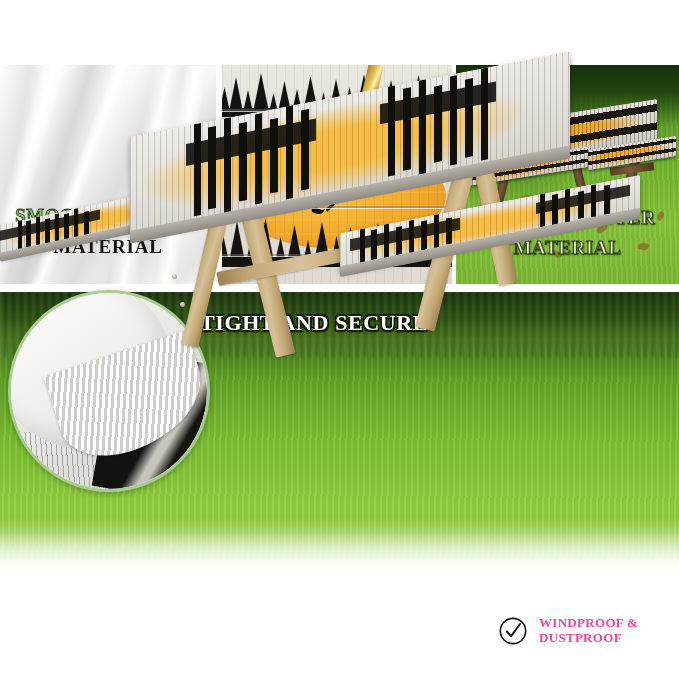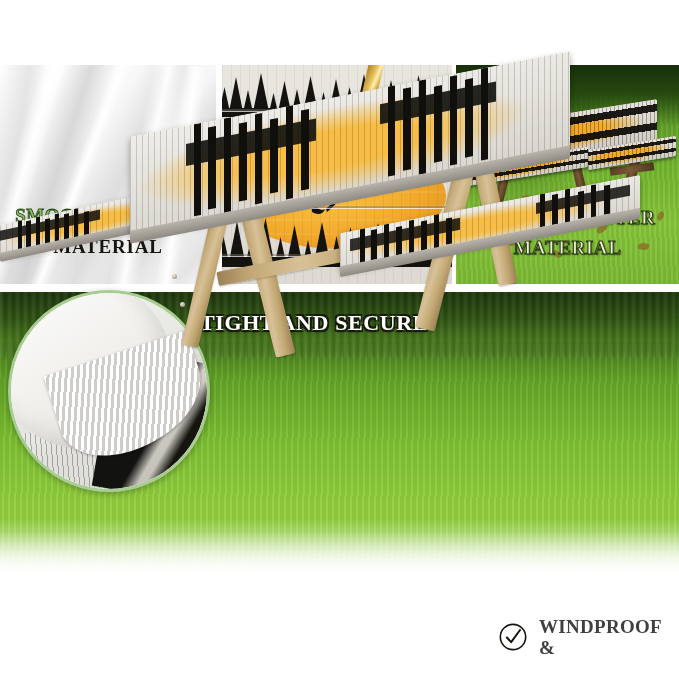--- a/index.html
+++ b/index.html
@@ -166,22 +166,22 @@
        linear-gradient(178deg,#eceae5 0%,#e2dfd9 45%,#d3cfc8 100%);}
   .pattern:after{content:"";position:absolute;inset:0;
      background:repeating-linear-gradient(90deg,rgba(80,76,68,.22) 0 1px,rgba(255,255,255,.12) 1px 6px);}
   .spike{position:absolute;background:#100f0c;}
   .bolt{position:absolute;width:5px;height:5px;border-radius:50%;
      background:radial-gradient(circle at 35% 30%,#f0ead9,#8e8267);}
 
   
   .badge{position:absolute;left:498px;top:616px;display:flex;align-items:center;gap:11px;}
   .badge-ico{width:30px;height:30px;flex:0 0 30px;}
-  .badge-txt{font-family:"Liberation Serif",serif;font-weight:bold;font-size:19px;
-     color:#404040;line-height:1.12;letter-spacing:.3px;}
+  .badge-txt{font-family:"Liberation Serif",serif;font-weight:bold;font-size:13px;
+     color:#ec4899;line-height:1.12;letter-spacing:.3px;}
 </style>
 </head>
 <body>
 
 <div id="page">
 
 
   <div class="panels">
 
     <div class="panel p1">
@@ -400,16 +400,17 @@
     <div class="bt-edge" style="left:110px;top:106px;width:440px;height:13px;transform:skewY(-11deg)"></div>
   </div>
 
   <div class="badge">
     <svg class="badge-ico" viewBox="0 0 32 32">
       <circle cx="16" cy="16" r="13.5" fill="none" stroke="#15150f" stroke-width="1.7"></circle>
       <path d="M9.5 16.5 L14 21.5 L23.5 8.5" fill="none" stroke="#15150f" stroke-width="2.1" stroke-linecap="round" stroke-linejoin="round"></path>
     </svg>
     <div class="badge-txt">
       <div>WINDPROOF &amp;</div>
+      <div>DUSTPROOF</div>
     </div>
   </div>
 
 </div>
 
 </body></html>

